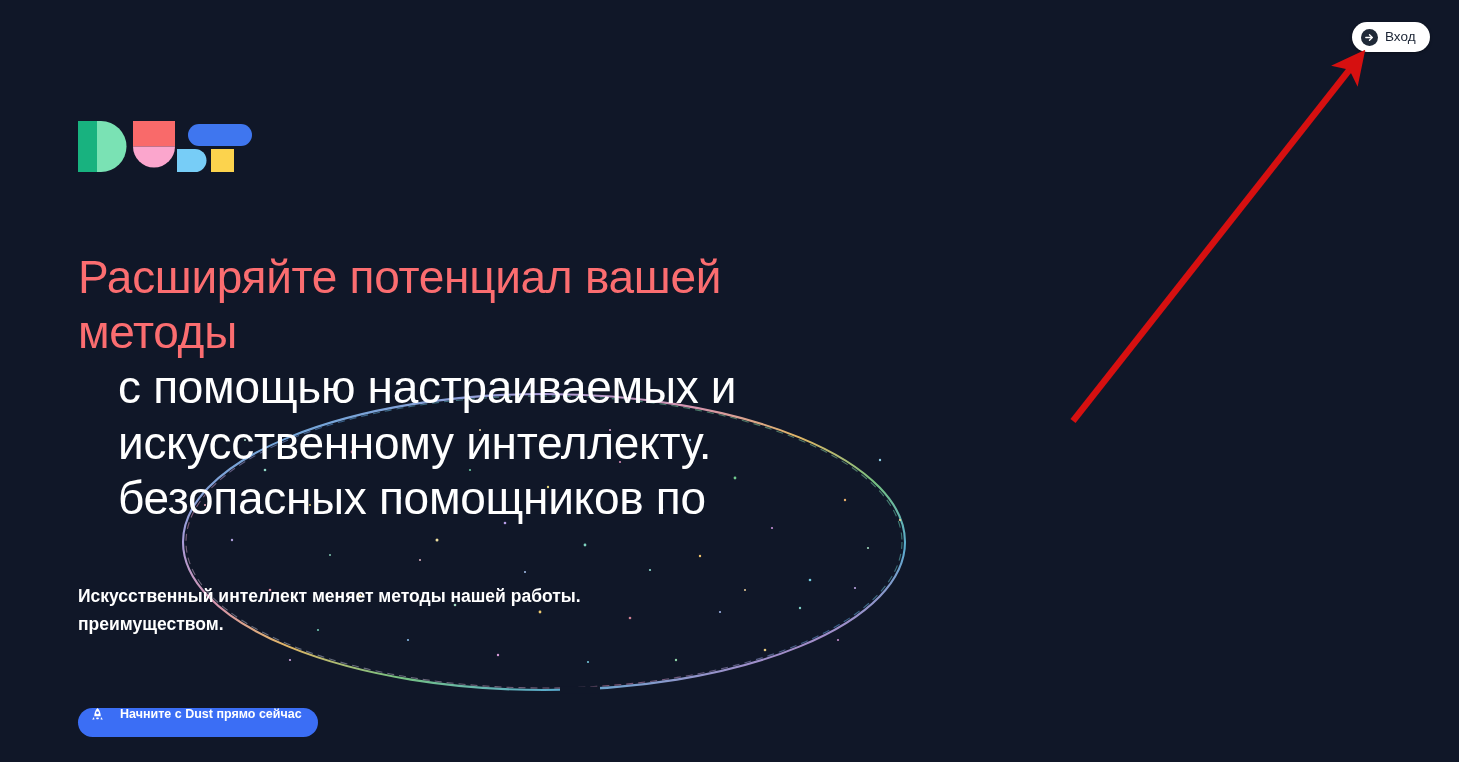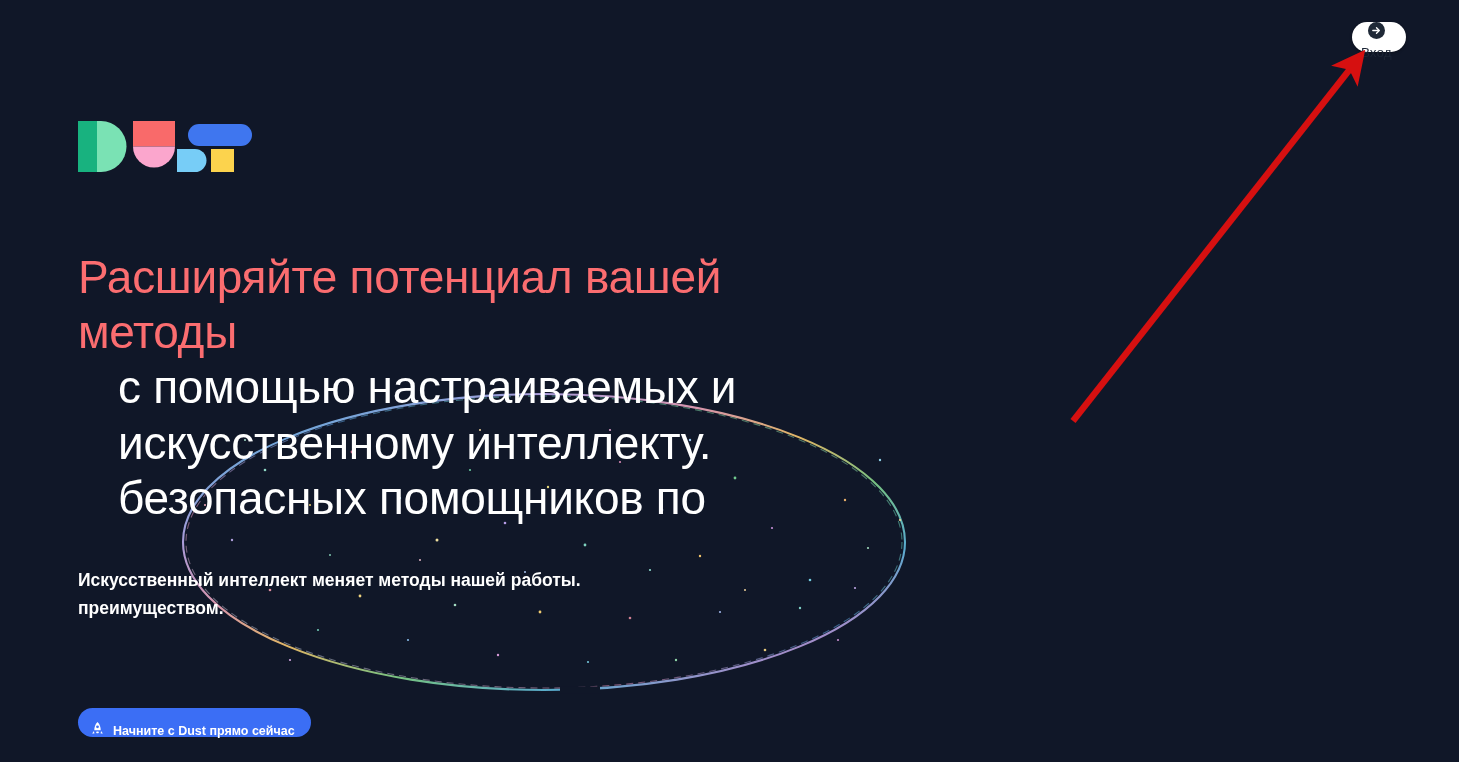--- a/index.html
+++ b/index.html
@@ -29,21 +29,20 @@
     position:absolute;
     top:22px; left:1352px;
     height:30px;
     display:flex; align-items:center;
     gap:7px;
     padding:0 14px 0 9px;
     background:#ffffff;
     border-radius:15px;
     cursor:pointer;
     box-shadow:0 1px 3px rgba(0,0,0,.35);
-    flex-direction:column;
   }
   #login-button .icon-circle {
     width:17px; height:17px;
     border-radius:50%;
     background:#1f2937;
     display:flex; align-items:center; justify-content:center;
     flex:0 0 auto;
   }
   #login-button .icon-circle svg { display:block; }
   #login-button .label {
@@ -69,36 +68,36 @@
     font-weight:normal;
     line-height:1.20;
     letter-spacing:-0.3px;
   }
   #headline .hl-pink { color:#fb6d70; display:block; }
   #headline .hl-white { color:#ffffff; display:block;margin-left:40px; }
 
   
   #lead-paragraph {
     position:absolute;
-    left:78px; top:566px;
+    left:78px; top:582px;
     width:930px;
     font-size:17.5px;
     font-weight:bold;
     color:#ffffff;
     line-height:1.62;
   }
   #lead-paragraph span { display:block; }
 
   
   #cta-button {
     position:absolute;
     left:78px; top:708px;
     height:29px;
-    display:flex; align-items:flex-end;
-    gap:9px;
+    display:flex; align-items:flex-start;
+    gap:16px;
     padding:0 16px 0 13px;
     background:#3b6ef5;
     border-radius:15px;
     cursor:pointer;
   }
   #cta-button .cta-label {
     font-size:12.5px;
     font-weight:bold;
     color:#ffffff;
     white-space:nowrap;

